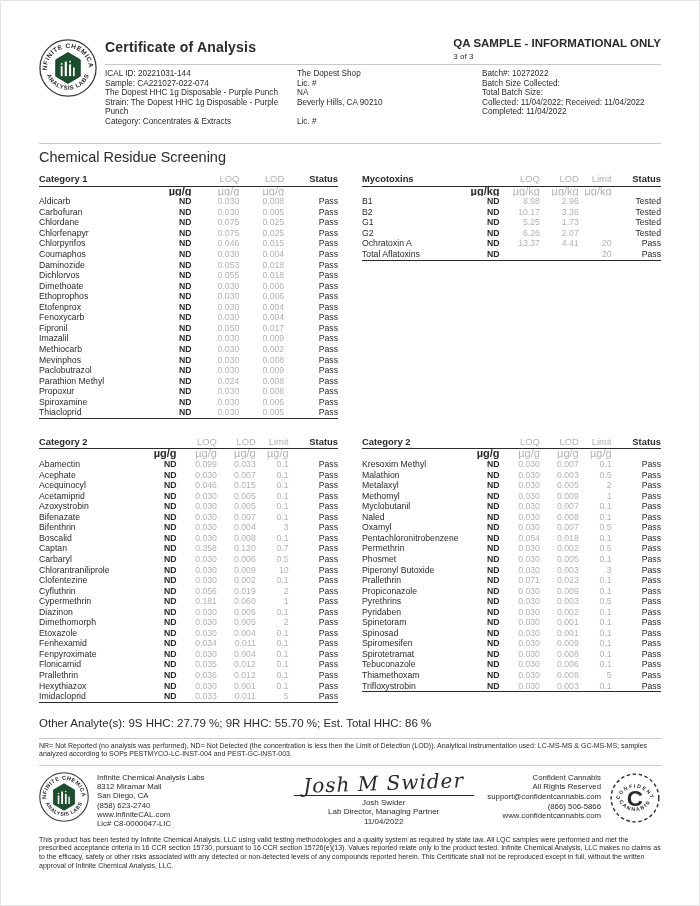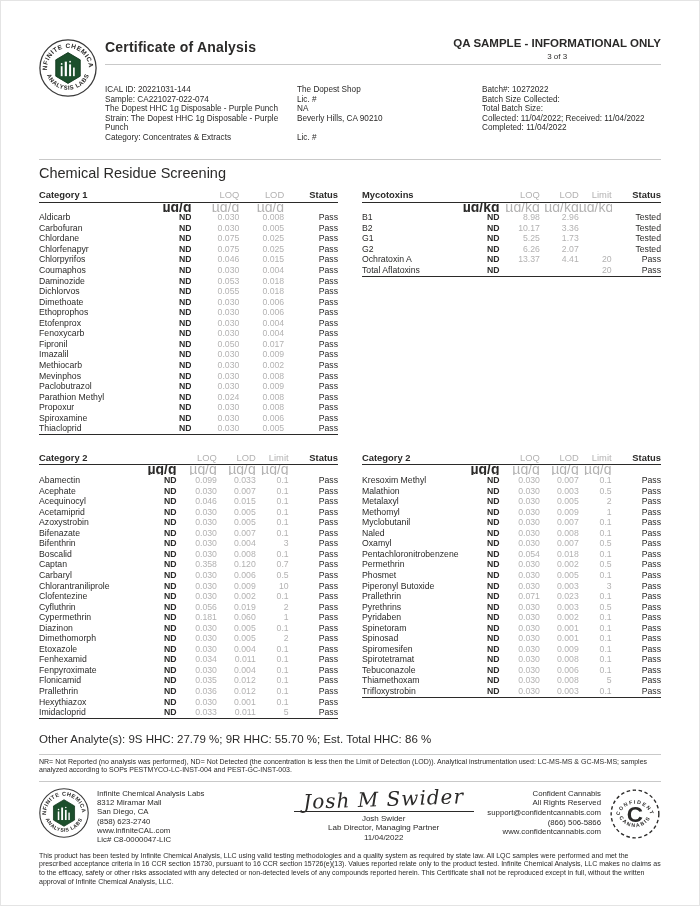--- a/index.html
+++ b/index.html
@@ -8,44 +8,44 @@
   .page {
     width:700px; height:906px; background:#fff; border:1px solid #e4e4e4;
     padding:36px 38px 0 38px; overflow:hidden; position:relative;
   }
   
   .hdr-wrap { display:flex; align-items:flex-start; }
   .logo-box { width:58px; flex:0 0 58px; margin-top:2px; }
   .hdr-main { flex:1; margin-left:8px; }
   .hdr-top { display:flex; justify-content:space-between; align-items:flex-start; }
   h1.coa-title { font-size:14px; font-weight:bold; letter-spacing:.2px; padding-top:2px; }
-  .qa-block { text-align:center; }
+  .qa-block { text-align:left; }
   .qa { font-size:11.5px; font-weight:bold; }
   .pg { font-size:8px; margin-top:3px; }
   .hairline { border-top:1px solid #c9c9c9; margin-top:3px; }
-  .info-cols { display:flex; margin-top:20px; }
+  .info-cols { display:flex; margin-top:4px; }
   .info-col { font-size:8.2px; line-height:9.5px; }
   .info-col.c1 { width:192px; }
   .info-col.c2 { width:185px; }
   .info-col.c3 { flex:1; }
   .info-line { min-height:9.5px; }
   
   .rule { border-top:1px solid #c9c9c9; margin-top:17px; }
   h2.section-title { font-size:14.5px; font-weight:400; margin:5px 0 7px 0; }
   
   .tables-row { display:flex; gap:24px; align-items:flex-start; }
   .tables-row.r2 { margin-top:16px; }
   .tbl { flex:1; min-width:0; }
   table.rt { width:100%; border-collapse:collapse; table-layout:fixed; border-bottom:1.5px solid #2b2a29; }
   table.rt th, table.rt td { padding:0; white-space:nowrap; overflow:hidden; font-size:8.7px; line-height:10.55px; text-align:right; font-weight:400; }
   table.rt tr.hdr th { border-bottom:1.5px solid #2b2a29; line-height:13.5px; font-size:9.4px; }
   table.rt .tt { text-align:left; font-weight:bold; }
   table.rt .gh { color:#b3b2b2; }
   table.rt .sh { font-weight:bold; }
-  table.rt tr.unt td { line-height:9.8px; font-size:14px; }
+  table.rt tr.unt td { line-height:9.8px; font-size:11px; }
   table.rt .ub { font-weight:bold; }
   table.rt .ug { color:#b3b2b2; }
   table.rt .nm { text-align:left; }
   table.rt .rs { font-weight:bold; }
   table.rt .gv { color:#b3b2b2; }
   
   .other { font-size:11.5px; margin-top:14px; }
   .nr { border-top:1px solid #c9c9c9; margin-top:9px; padding-top:3px; font-size:7px; line-height:8.6px; color:#2b2a29; }
   
   .footer { border-top:1px solid #c9c9c9; margin-top:6px; padding-top:6px; display:flex; justify-content:space-between; align-items:flex-start; }
@@ -703,20 +703,28 @@
             </tr>
             <tr>
               <td class="nm">Prallethrin</td>
               <td class="rs">ND</td>
               <td class="gv">0.071</td>
               <td class="gv">0.023</td>
               <td class="gv">0.1</td>
               <td class="st">Pass</td>
             </tr>
             <tr>
+              <td class="nm">Propiconazole</td>
+              <td class="rs">ND</td>
+              <td class="gv">0.030</td>
+              <td class="gv">0.009</td>
+              <td class="gv">0.1</td>
+              <td class="st">Pass</td>
+            </tr>
+            <tr>
               <td class="nm">Pyrethrins</td>
               <td class="rs">ND</td>
               <td class="gv">0.030</td>
               <td class="gv">0.003</td>
               <td class="gv">0.5</td>
               <td class="st">Pass</td>
             </tr>
             <tr>
               <td class="nm">Pyridaben</td>
               <td class="rs">ND</td>

